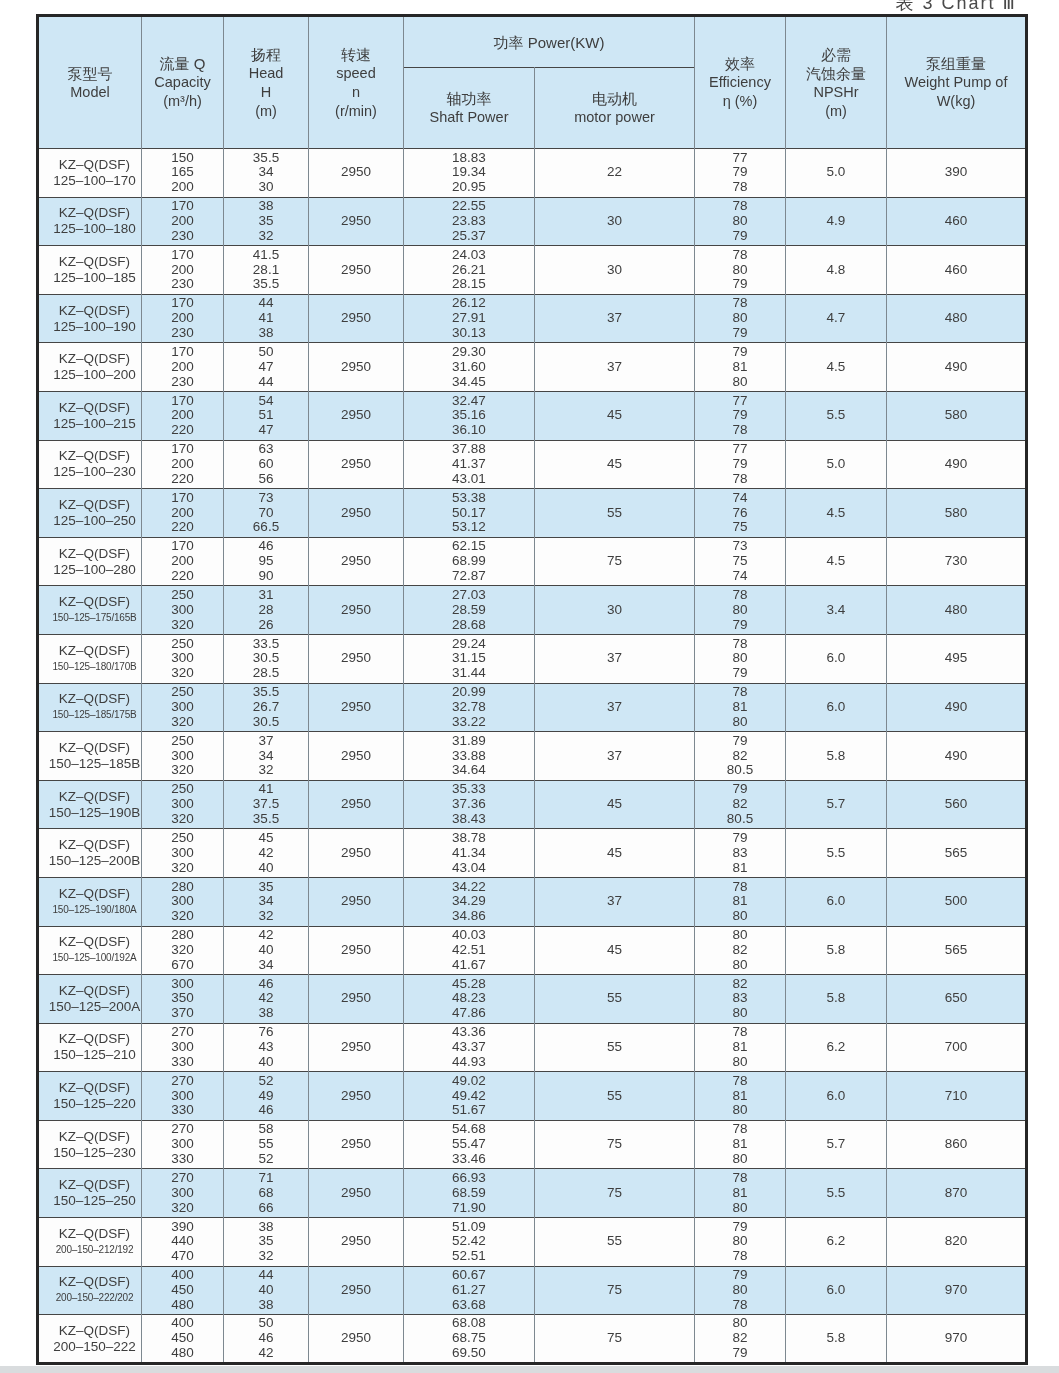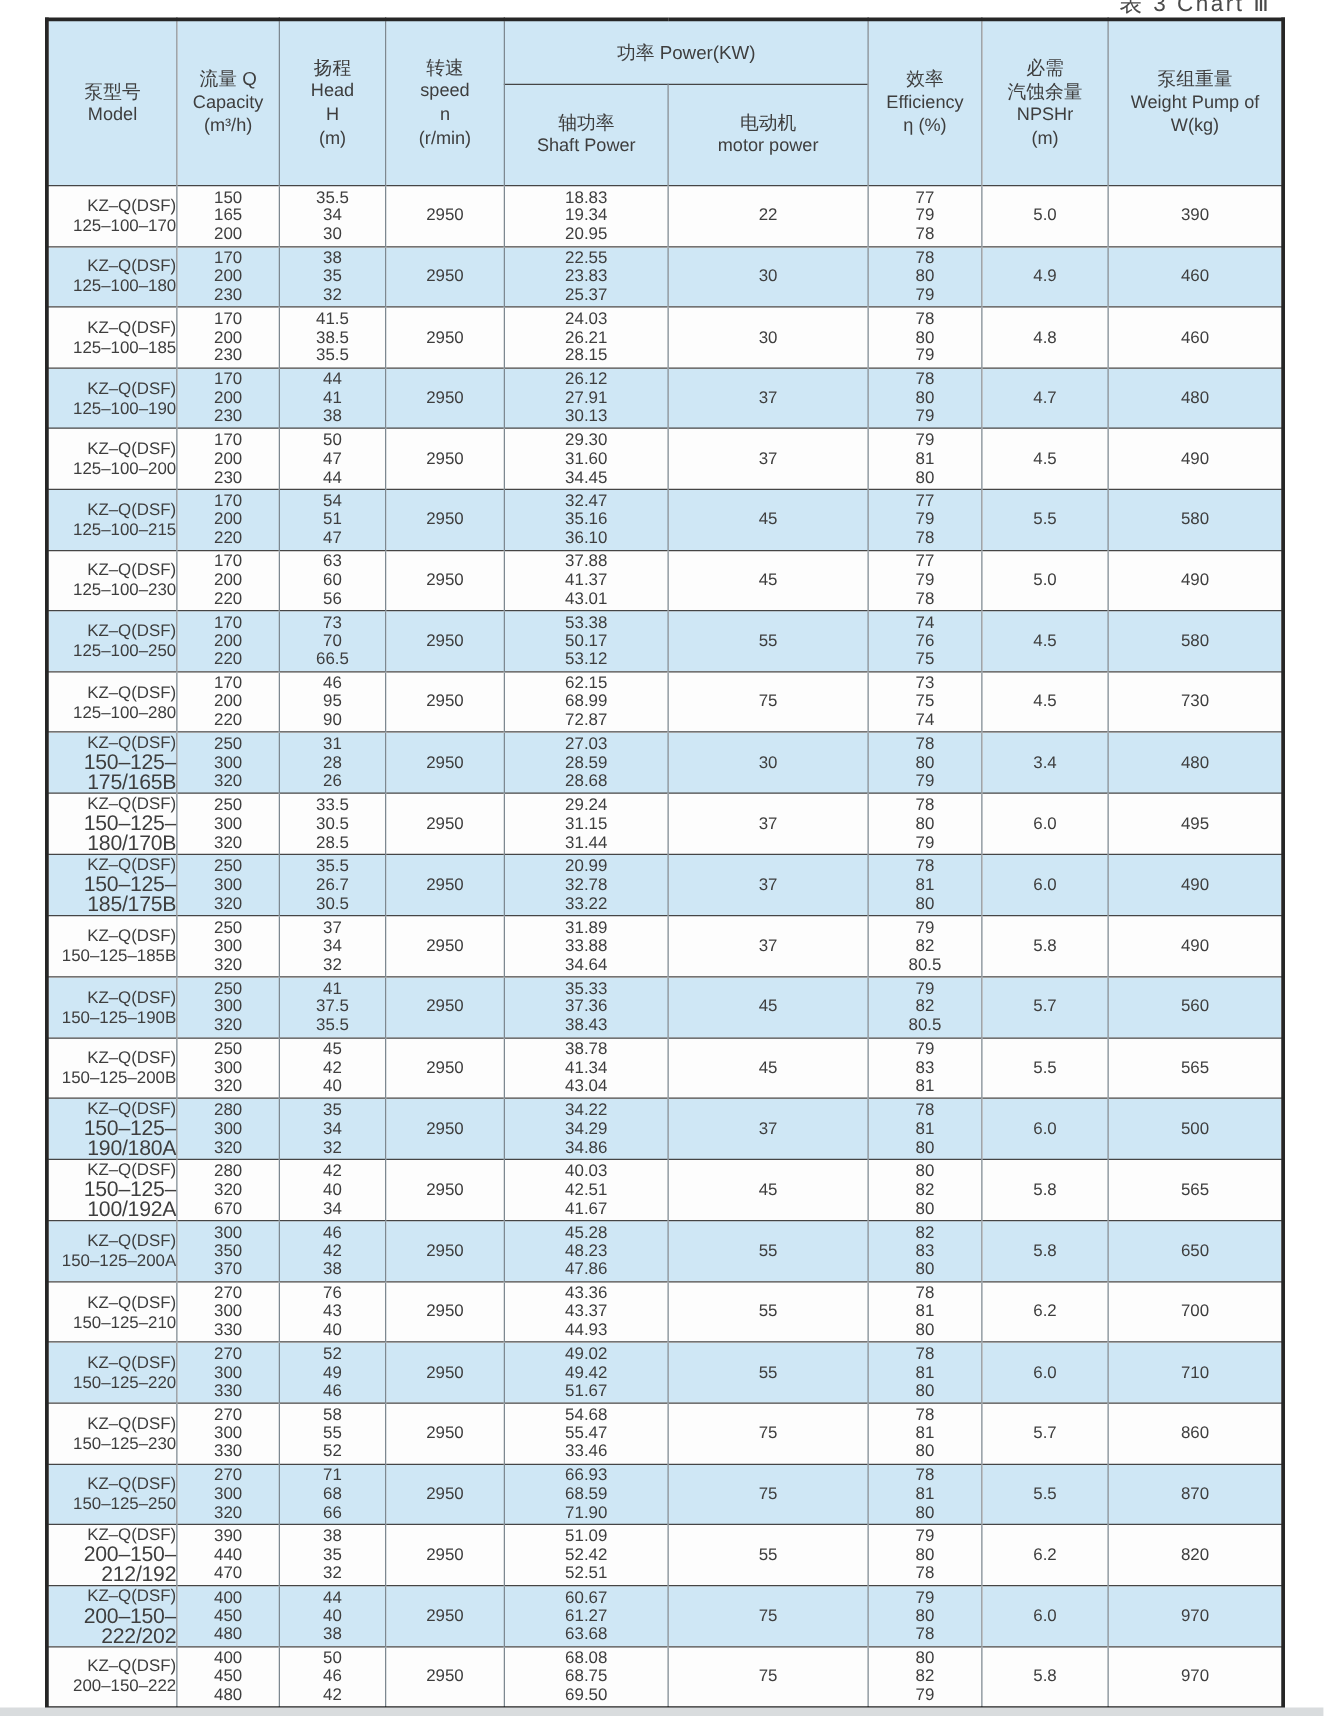--- a/index.html
+++ b/index.html
@@ -34,23 +34,23 @@
     overflow:hidden;
   }
   .spec-table th{background:#cfe7f5;}
   thead tr.h-top{height:52px;}
   thead tr.h-bottom{height:81px;}
   tbody tr{height:48.6px;background:#fdfdfd;}
   tbody tr.alt{background:#cfe7f5;}
   .zh{font-size:15px;line-height:19px;display:block;}
   .en{font-size:14.5px;line-height:19px;display:block;}
   td div{font-size:13.5px;line-height:14.8px;}
-  td.model{text-align:right;padding-left:9px;}
+  td.model{text-align:center;padding-left:9px;}
   td.model div{font-size:13.5px;line-height:16px;}
-  td.model div.condensed{font-size:17px;letter-spacing:-0.2px;}
+  td.model div.condensed{font-size:10px;letter-spacing:-0.2px;}
   .bottom-band{
     position:absolute;left:0;top:1366px;width:1059px;height:7px;
     background:#d9dcde;
   }
 </style>
 </head>
 <body>
 
 <div class="page">
 
@@ -204,21 +204,21 @@
             <div>KZ–Q(DSF)</div>
             <div>125–100–185</div>
           </td>
           <td>
             <div>170</div>
             <div>200</div>
             <div>230</div>
           </td>
           <td>
             <div>41.5</div>
-            <div>38.5</div>
+            <div>28.1</div>
             <div>35.5</div>
           </td>
           <td>
             <div>2950</div>
           </td>
           <td>
             <div>24.03</div>
             <div>26.21</div>
             <div>28.15</div>
           </td>

